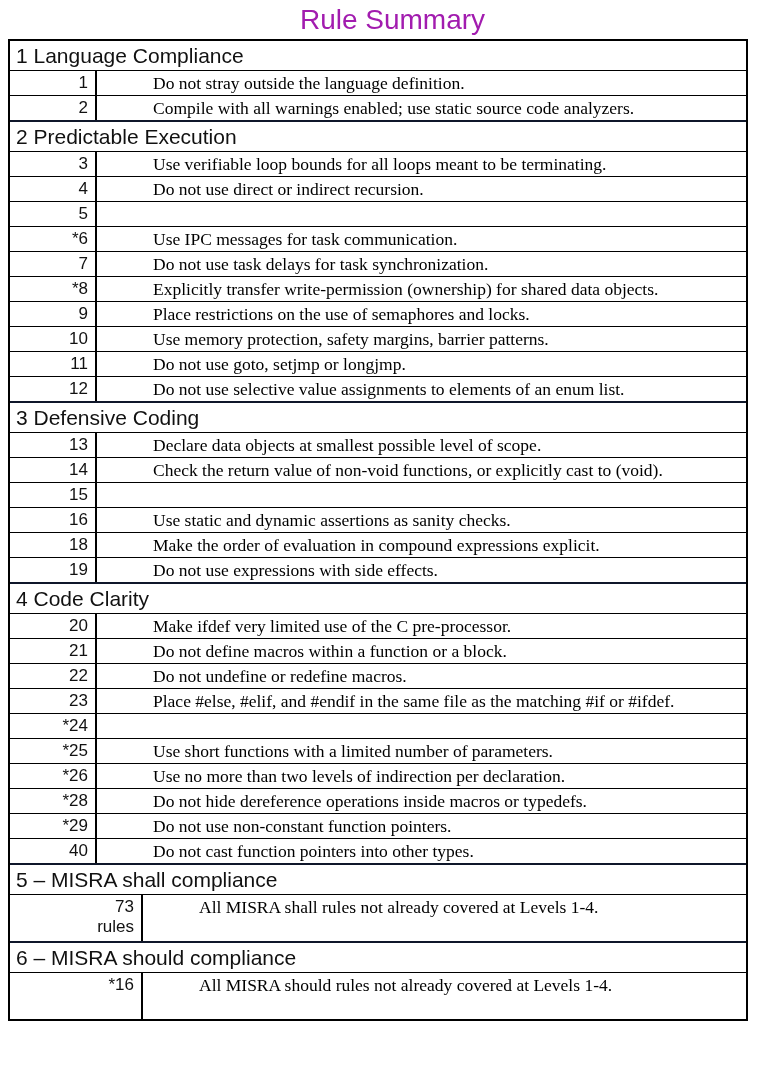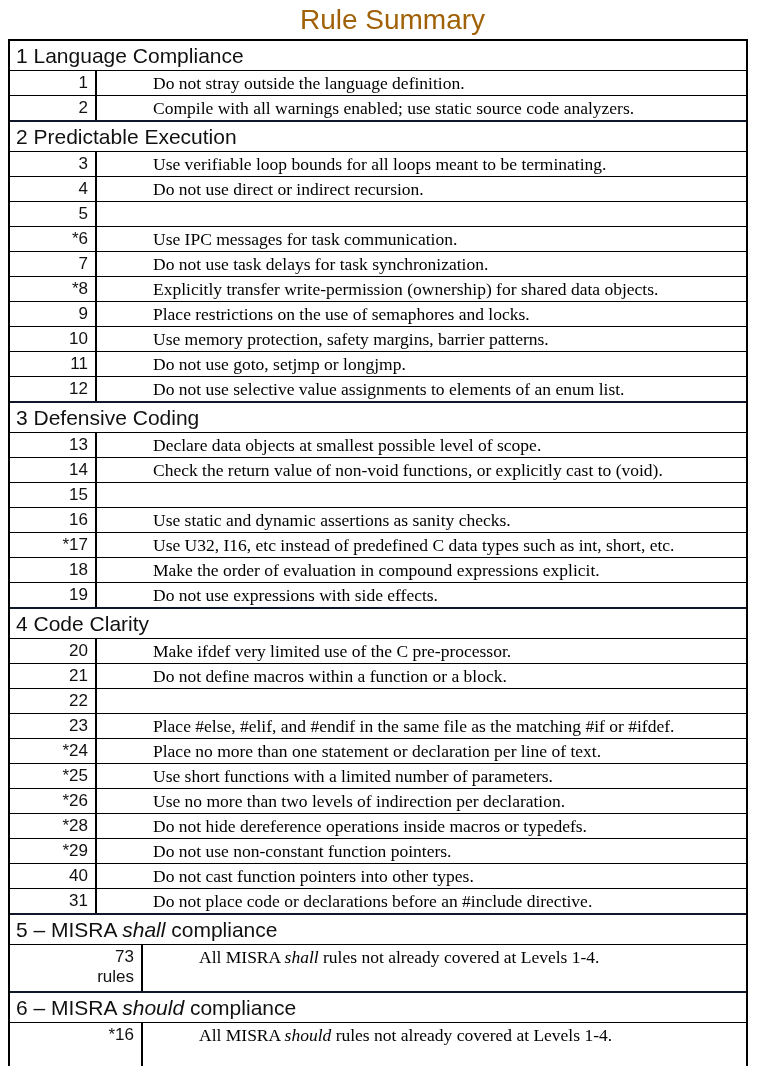--- a/index.html
+++ b/index.html
@@ -9,21 +9,21 @@
     font-family:"Liberation Serif", serif;
     color:#000;
     overflow:hidden;
   }
   .page-title {
     text-align:center;
     font-family:"Liberation Sans", sans-serif;
     font-size:28px;
     line-height:32px;
     padding-top:4px;
-    color:#a16207;
+    color:#a21caf;
     padding-left:28px;
   }
   .rule-table {
     margin:3px 9px 0 8px;
     border:2px solid #000;
     background:#fff;
   }
   .sec-header {
     font-family:"Liberation Sans", sans-serif;
     font-size:21px;
@@ -51,21 +51,21 @@
   }
   .desc-cell {
     flex:1;
     font-family:"Liberation Serif", serif;
     font-size:17.5px;
     line-height:20px;
     padding:2px 4px 2px 9px;
     margin-left:47px;
   }
   .rule-row.tall { min-height:47px;padding-left:46px; }
-  .it { font-style:italic; }
+  .it { }
 </style>
 </head>
 <body>
 
 <div class="page-title">Rule Summary</div>
 
 <div class="rule-table">
     <div class="sec-header"><span>1 Language Compliance</span></div>
     <div class="rule-row">
       <div class="num-cell">
@@ -158,26 +158,20 @@
       </div>
     </div>
     <div class="rule-row">
       <div class="num-cell">
         <div>16</div>
       </div>
       <div class="desc-cell"><span>Use static and dynamic assertions as sanity checks.</span></div>
     </div>
     <div class="rule-row">
       <div class="num-cell">
-        <div>*17</div>
-      </div>
-      <div class="desc-cell"><span>Use U32, I16, etc instead of predefined C data types such as int, short, etc.</span></div>
-    </div>
-    <div class="rule-row">
-      <div class="num-cell">
         <div>18</div>
       </div>
       <div class="desc-cell"><span>Make the order of evaluation in compound expressions explicit.</span></div>
     </div>
     <div class="rule-row">
       <div class="num-cell">
         <div>19</div>
       </div>
       <div class="desc-cell"><span>Do not use expressions with side effects.</span></div>
     </div>
@@ -191,32 +185,32 @@
     <div class="rule-row">
       <div class="num-cell">
         <div>21</div>
       </div>
       <div class="desc-cell"><span>Do not define macros within a function or a block.</span></div>
     </div>
     <div class="rule-row">
       <div class="num-cell">
         <div>22</div>
       </div>
+      <div class="desc-cell"><span>Do not undefine or redefine macros.</span></div>
     </div>
     <div class="rule-row">
       <div class="num-cell">
         <div>23</div>
       </div>
       <div class="desc-cell"><span>Place #else, #elif, and #endif in the same file as the matching #if or #ifdef.</span></div>
     </div>
     <div class="rule-row">
       <div class="num-cell">
         <div>*24</div>
       </div>
-      <div class="desc-cell"><span>Place no more than one statement or declaration per line of text.</span></div>
     </div>
     <div class="rule-row">
       <div class="num-cell">
         <div>*25</div>
       </div>
       <div class="desc-cell"><span>Use short functions with a limited number of parameters.</span></div>
     </div>
     <div class="rule-row">
       <div class="num-cell">
         <div>*26</div>
@@ -233,26 +227,20 @@
       <div class="num-cell">
         <div>*29</div>
       </div>
       <div class="desc-cell"><span>Do not use non-constant function pointers.</span></div>
     </div>
     <div class="rule-row">
       <div class="num-cell">
         <div>40</div>
       </div>
       <div class="desc-cell"><span>Do not cast function pointers into other types.</span></div>
-    </div>
-    <div class="rule-row">
-      <div class="num-cell">
-        <div>31</div>
-      </div>
-      <div class="desc-cell"><span>Do not place code or declarations before an #include directive.</span></div>
     </div>
     <div class="sec-header"><span>5 – MISRA </span><span class="it">shall</span><span> compliance</span></div>
     <div class="rule-row tall">
       <div class="num-cell">
         <div>73</div>
         <div>rules</div>
       </div>
       <div class="desc-cell"><span>All MISRA </span><span class="it">shall</span><span> rules not already covered at Levels 1-4.</span></div>
     </div>
     <div class="sec-header"><span>6 – MISRA </span><span class="it">should</span><span> compliance</span></div>

